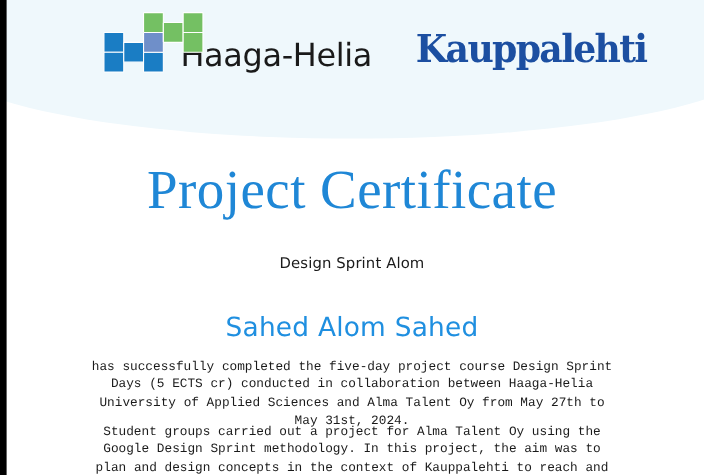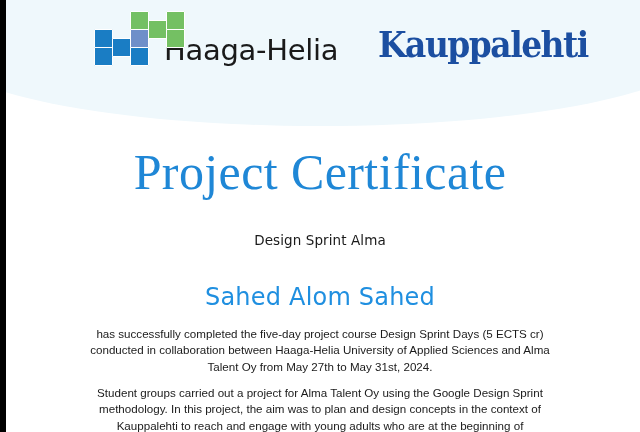--- a/index.html
+++ b/index.html
@@ -144,21 +144,21 @@
     font-size: 24px;
     color: #1f8fe0;
     letter-spacing: 0.2px;
   }
 
   .paragraph {
     position: absolute;
     left: 80px;
     width: 480px;
     text-align: center;
-    font-family: Liberation Sans, sans-serif;
+    font-family: Liberation Mono, monospace;
     font-size: 11.6px;
     color: #1a1a1a;
     line-height: 1.42;
   }
   .paragraph-1 { top: 326px; }
   .paragraph-2 { top: 385px; }
 </style>
 </head>
 <body>
 
@@ -185,21 +185,21 @@
           </div>
         <div class="haaga-wordmark">Haaga-Helia</div>
       </div>
 
       <div class="kauppalehti-logo">Kauppalehti</div>
 
     </div>
 
     <div class="cert-title">Project Certificate</div>
 
-    <div class="cert-subtitle">Design Sprint Alma</div>
+    <div class="cert-subtitle">Design Sprint Alom</div>
 
     <div class="recipient-name">Sahed Alom Sahed</div>
 
     <div class="paragraph paragraph-1">has successfully completed the five-day project course Design Sprint Days (5 ECTS cr) conducted in collaboration between Haaga-Helia University of Applied Sciences and Alma Talent Oy from May 27th to May 31st, 2024.</div>
 
     <div class="paragraph paragraph-2">Student groups carried out a project for Alma Talent Oy using the Google Design Sprint methodology. In this project, the aim was to plan and design concepts in the context of Kauppalehti to reach and engage with young adults who are at the beginning of</div>
 
   </div>
 </div>
 

